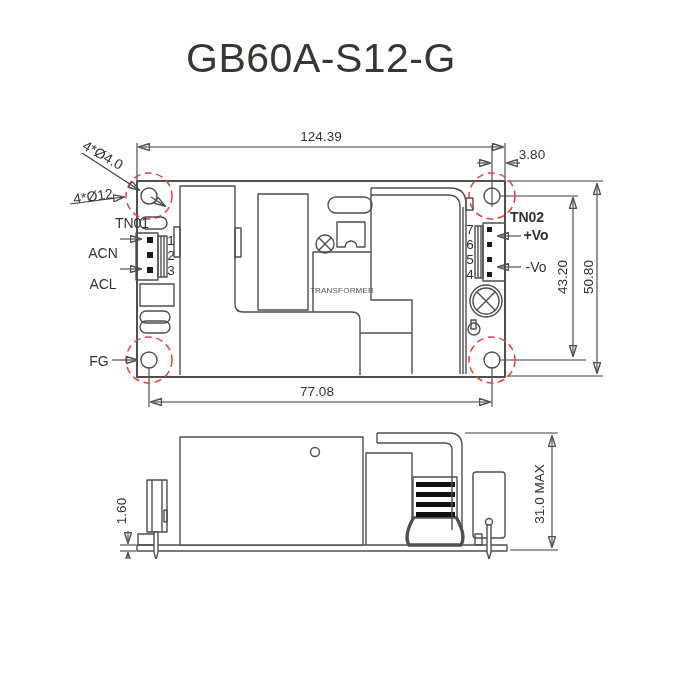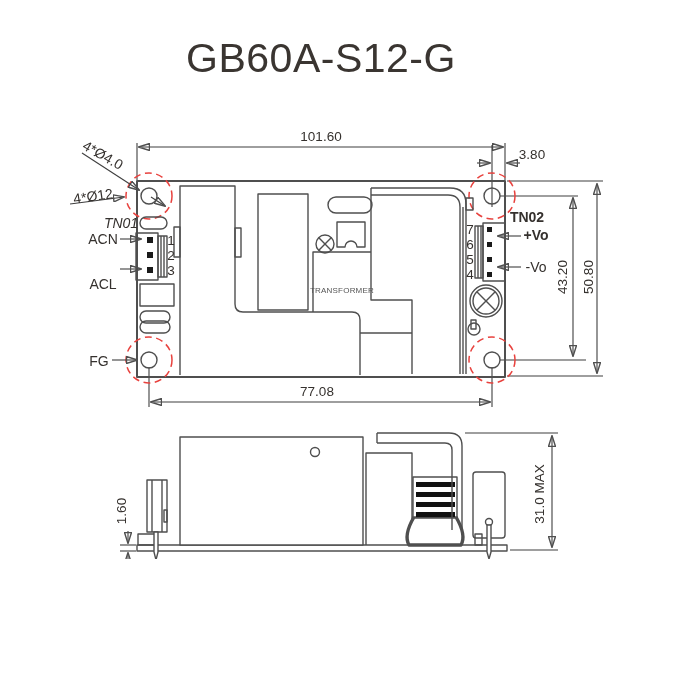--- a/index.html
+++ b/index.html
@@ -195,31 +195,31 @@
         <rect class="wht" x="473" y="472" width="32" height="66" rx="3"></rect>
         <rect x="475" y="534" width="7" height="11"></rect>
         <circle cx="489" cy="522" r="3.5"></circle>
         <path class="wht" d="M487,525 L487,552 L489,559 L491,552 L491,525 Z"></path>
       </g>
     </g>
   </svg>
 
   <div class="lbl title" style="left:321px;top:58px;">GB60A-S12-G</div>
 
-  <div class="lbl fs13" style="left:321px;top:137px;">101.60</div>
+  <div class="lbl fs13" style="left:321px;top:137px;">124.39</div>
   <div class="lbl fs13" style="left:532px;top:155px;text-align:right;">3.80</div>
   <div class="lbl fs13 r90" style="left:563px;top:277px;">43.20</div>
   <div class="lbl fs13 r90" style="left:589px;top:277px;">50.80</div>
   <div class="lbl fs13" style="left:317px;top:392px;">77.08</div>
 
   <div class="lbl fs14" style="left:103px;top:155px;transform:translate(-50%,-50%) rotate(30deg);">4*Ø4.0</div>
   <div class="lbl fs14" style="left:93px;top:196px;transform:translate(-50%,-50%) rotate(-8deg);">4*Ø12</div>
 
-  <div class="lbl fs14" style="left:121px;top:223px;font-style:italic;">TN01</div>
-  <div class="lbl fs14" style="left:103px;top:239px;">ACN</div>
+  <div class="lbl fs14" style="left:132px;top:223px;">TN01</div>
+  <div class="lbl fs14" style="left:103px;top:253px;">ACN</div>
   <div class="lbl fs14" style="left:103px;top:284px;">ACL</div>
   <div class="lbl fs13" style="left:171px;top:241px;">1</div>
   <div class="lbl fs13" style="left:171px;top:256px;">2</div>
   <div class="lbl fs13" style="left:171px;top:271px;">3</div>
 
   <div class="lbl fs14" style="left:527px;top:217px;font-weight:bold;">TN02</div>
   <div class="lbl fs13" style="left:470px;top:230px;">7</div>
   <div class="lbl fs13" style="left:470px;top:245px;">6</div>
   <div class="lbl fs13" style="left:470px;top:260px;">5</div>
   <div class="lbl fs13" style="left:470px;top:275px;">4</div>

